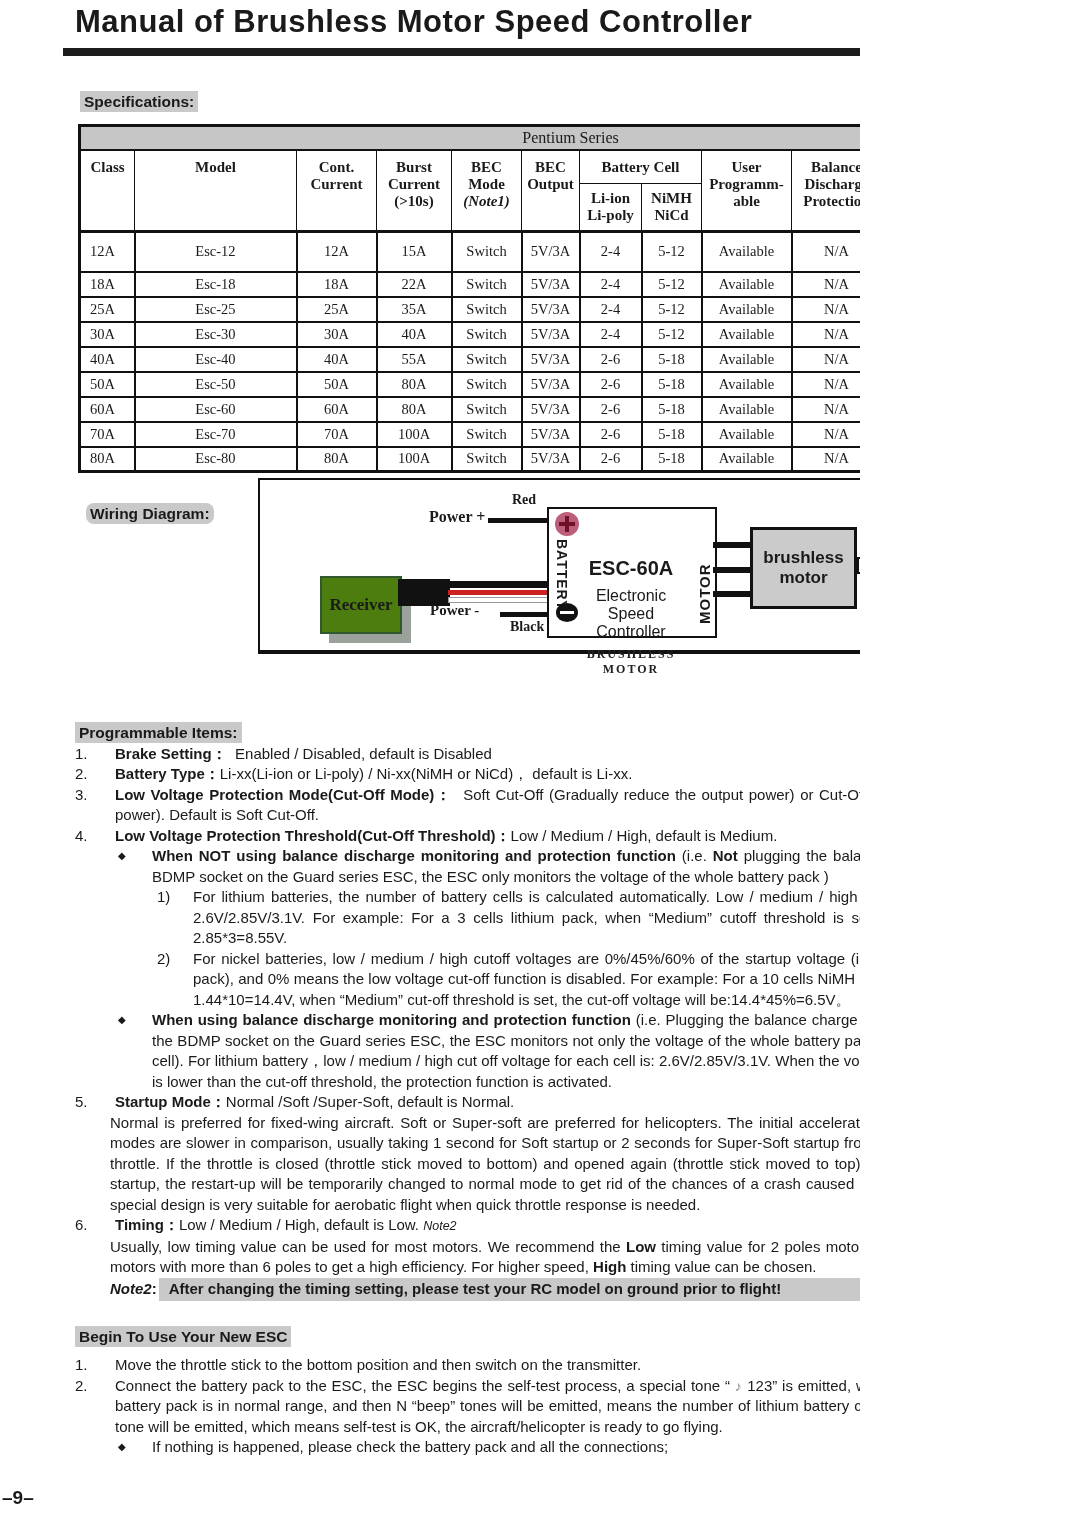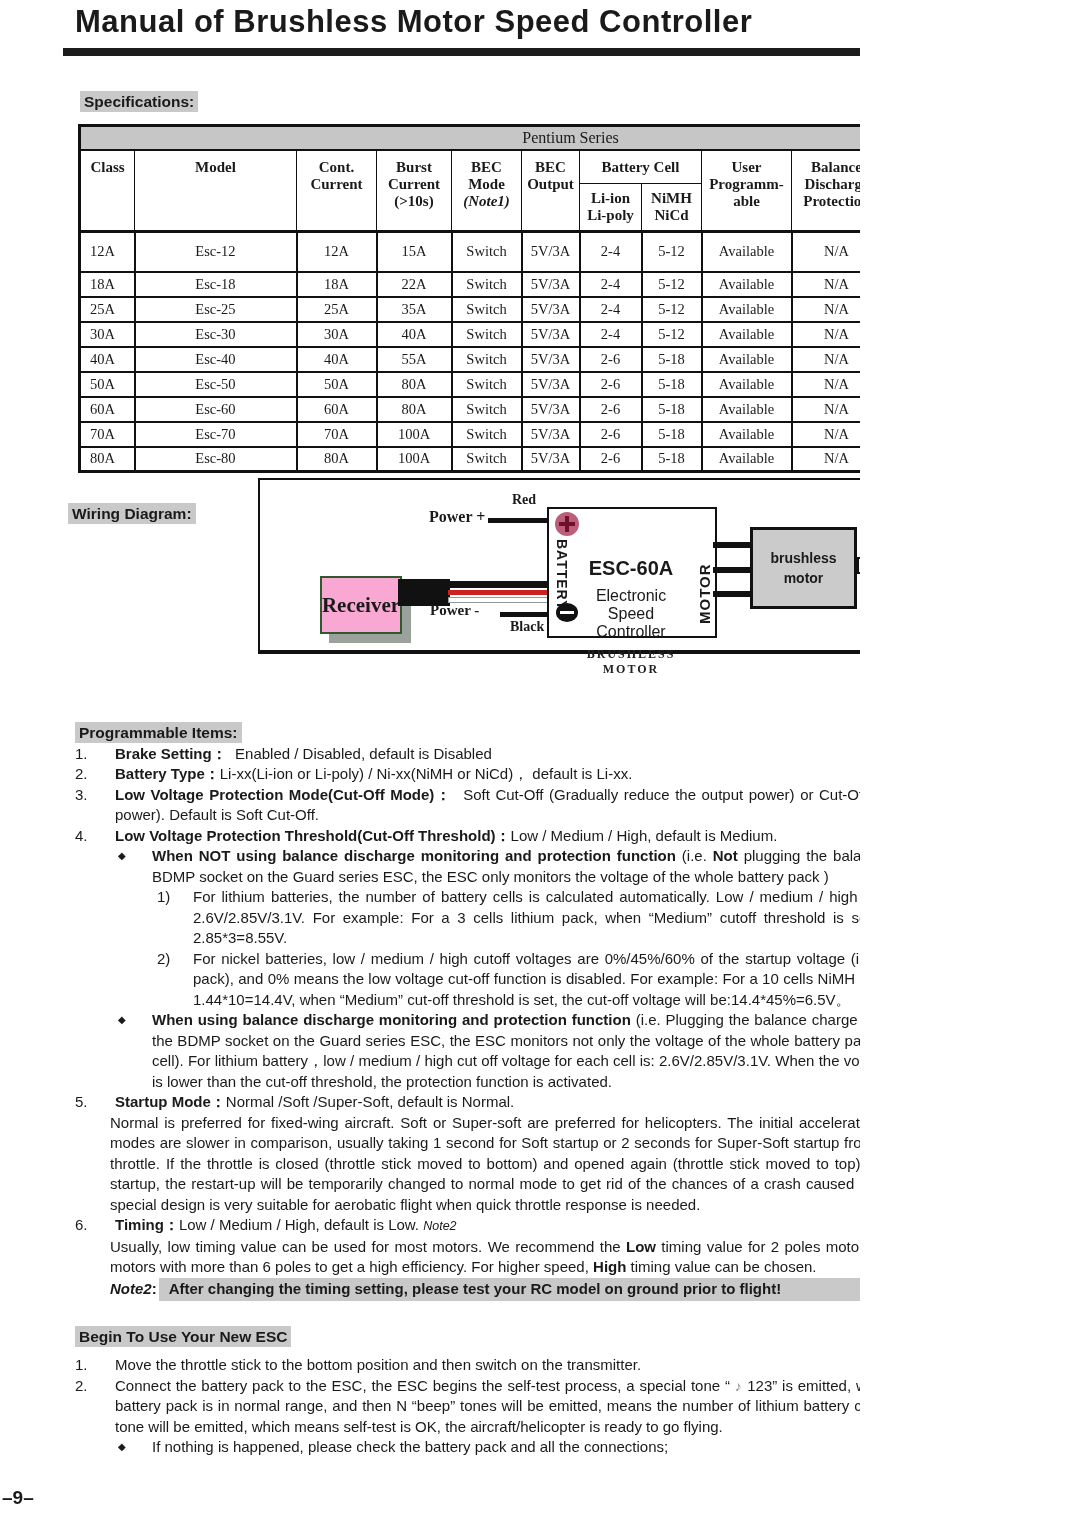--- a/index.html
+++ b/index.html
@@ -8,21 +8,21 @@
 
   
   .doc-title{position:absolute;left:75px;top:4px;font-size:31px;font-weight:bold;
              letter-spacing:.5px;margin:0;}
   .title-rule{position:absolute;left:63px;top:48px;width:1003px;height:8px;background:#1c1c1c;}
 
   
   .section-label{display:inline-block;background:#c9c9c9;font-weight:bold;
                  font-size:15.5px;padding:1px 4px;line-height:19px;}
   .spec-label{position:absolute;left:80px;top:91px;}
-  .wiring-label{position:absolute;left:68px;top:503px;}
+  .wiring-label{position:absolute;left:86px;top:503px;border-radius:8px;}
 
   
   table.spec{position:absolute;left:78px;top:124px;width:985px;border-collapse:collapse;
              font-family:"Liberation Serif",serif;border:3px solid #111;}
   table.spec td,table.spec th{border:1.5px solid #111;text-align:center;padding:0;}
   table.spec .series td{background:#c6c6c6;font-weight:normal;font-size:16px;height:22px;
              border-bottom:2.5px solid #111;}
   table.spec thead th{font-size:15px;font-weight:bold;vertical-align:top;padding-top:8px;}
   table.spec .h1 th{height:24px;}
   table.spec .h2 th{height:46px;border-bottom:3px solid #111;vertical-align:middle;padding-top:0;}
@@ -31,22 +31,22 @@
   table.spec .note1{display:block;font-style:italic;}
   table.spec tbody td{font-size:14.5px;border:2px solid #111;}
   table.spec tbody .cls-col{text-align:left;padding-left:9px;}
   table.spec tbody tr{height:25px;}
   table.spec tbody tr.r-tall{height:40px;}
 
   
   .diagram{position:absolute;left:258px;top:478px;width:658px;height:170px;
            border:2px solid #111;border-bottom-width:4px;background:#fff;}
   .diagram .receiver{position:absolute;left:60px;top:96px;width:78px;height:54px;
-           background:#f9a8d4;border:2px solid #30592f;box-shadow:9px 9px 0 #9ba19b;
-           font-family:"Liberation Serif",serif;font-weight:bold;font-size:21px;
+           background:#4d7c0f;border:2px solid #30592f;box-shadow:9px 9px 0 #9ba19b;
+           font-family:"Liberation Serif",serif;font-weight:bold;font-size:17px;
            display:flex;align-items:center;justify-content:center;}
   .diagram .connector{position:absolute;left:138px;top:99px;width:52px;height:27px;background:#111;}
   .diagram .wire{position:absolute;left:188px;width:99px;}
   .diagram .wire-blk{top:101px;height:7px;background:#111;}
   .diagram .wire-red{top:110px;height:5px;background:#c22;}
   .diagram .wire-wht{top:117px;height:4px;background:#fff;border:1px solid #999;}
   .d-label{position:absolute;font-family:"Liberation Serif",serif;font-weight:bold;}
   .pwr-plus-label{left:169px;top:28px;font-size:16px;}
   .red-label{left:252px;top:12px;font-size:14px;}
   .plus-line{position:absolute;left:228px;top:38px;width:59px;height:5px;background:#111;}
@@ -66,21 +66,21 @@
   .esc-model{font-size:20px;font-weight:bold;line-height:22px;}
   .esc-sub{font-size:16px;margin-top:8px;}
   .esc-brand{font-family:"Liberation Serif",serif;font-weight:bold;font-size:12px;
              letter-spacing:2px;margin-top:6px;color:#222;}
   .motor-txt{position:absolute;right:2px;top:20px;height:95px;writing-mode:vertical-rl;
              transform:rotate(180deg);font-weight:bold;font-size:15px;letter-spacing:1px;}
   .mwire{position:absolute;left:453px;width:37px;height:6px;background:#111;}
   .mw1{top:62px;}.mw2{top:87px;}.mw3{top:111px;}
   .motor-box{position:absolute;left:490px;top:47px;width:107px;height:82px;background:#cbcbcb;
              border:3px solid #111;display:flex;flex-direction:column;align-items:center;
-             justify-content:center;font-weight:bold;font-size:14px;line-height:20px;box-sizing:border-box;}
+             justify-content:center;font-weight:bold;font-size:17px;line-height:20px;box-sizing:border-box;}
   .shaft{position:absolute;left:597px;top:77px;width:23px;height:13px;background:#fff;border:2px solid #111;}
 
   
   .content{position:absolute;left:75px;top:722px;width:991px;font-size:15px;line-height:20.5px;}
   .content .intro{margin:0;}
   .li{display:flex;align-items:flex-start;}
   .li .marker{flex:0 0 40px;white-space:nowrap;}
   .li.ind2{padding-left:43px;}
   .li.ind2 .marker{flex-basis:34px;}
   .li.ind3{padding-left:82px;}

